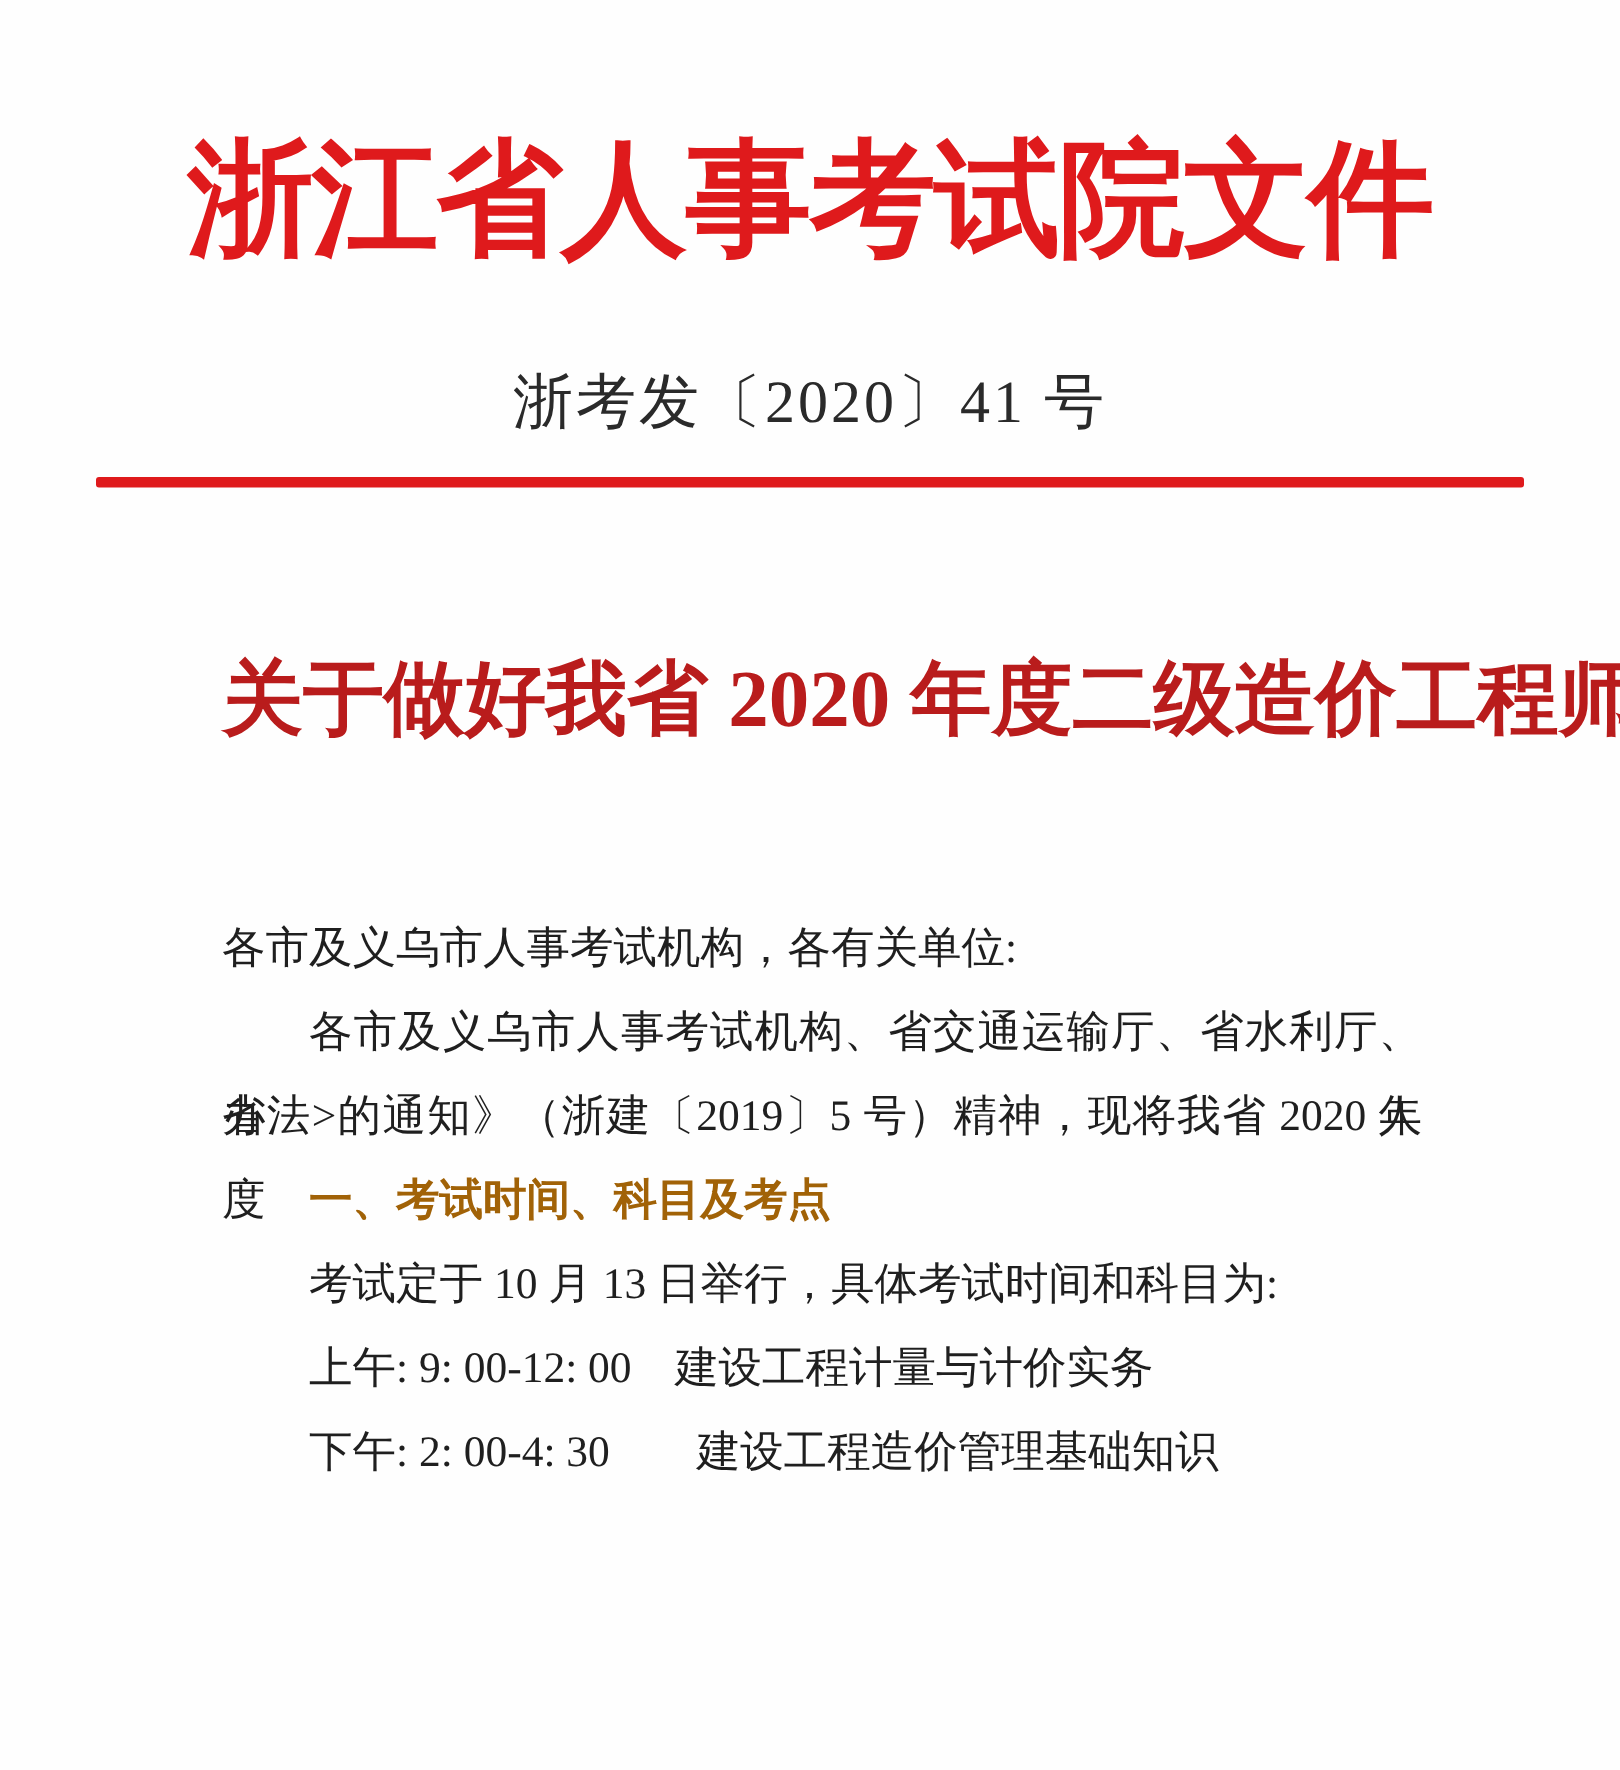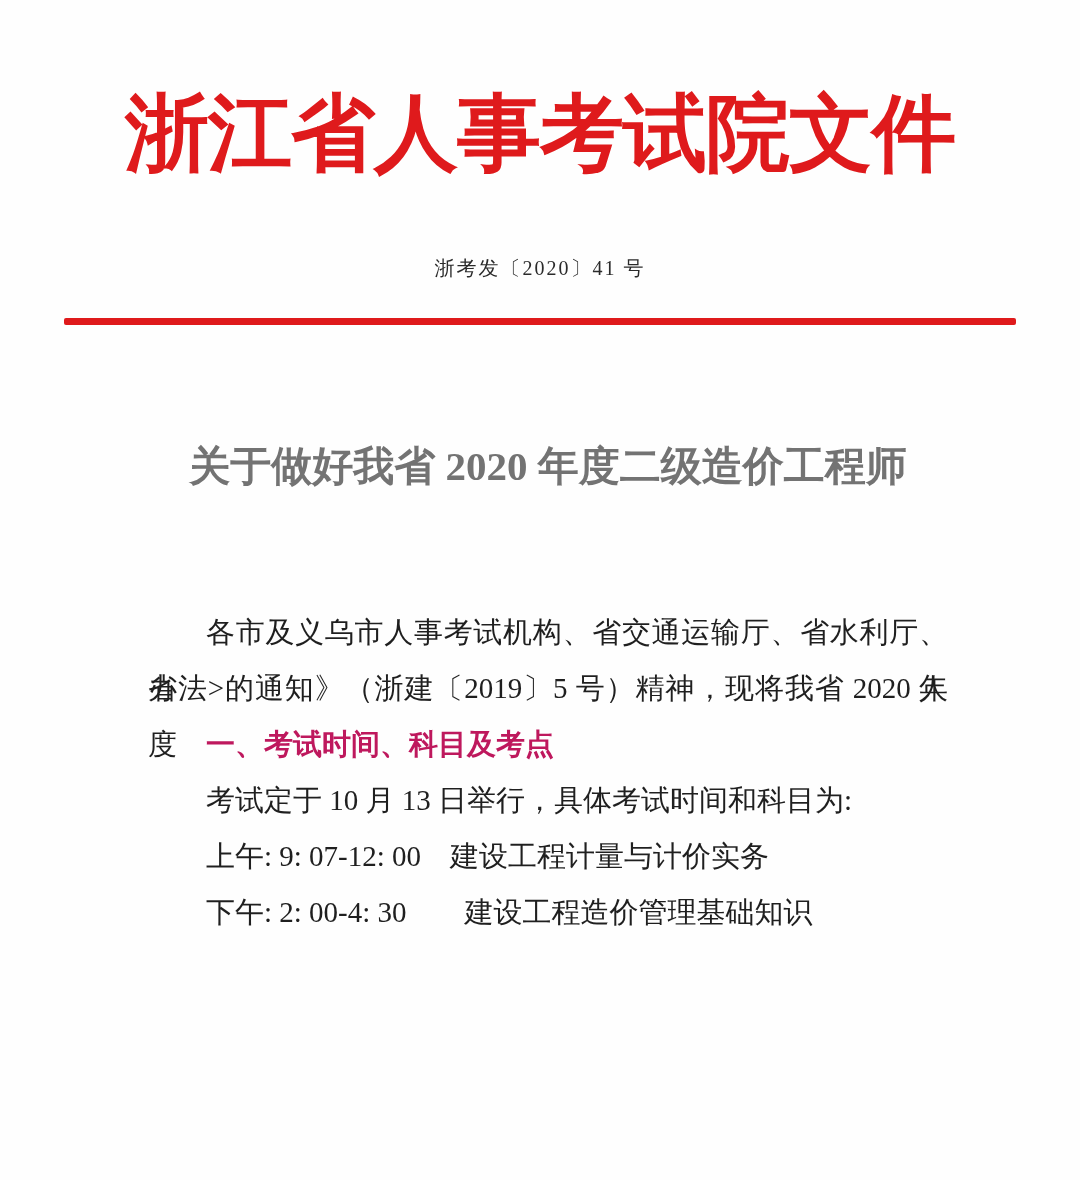--- a/index.html
+++ b/index.html
@@ -30,45 +30,45 @@
     color: var(--accent, #df1a1c);
     font-family: "Liberation Serif", "DejaVu Serif", serif;
     white-space: nowrap;
   }
   .doc-number {
     position: absolute;
     top: 248px;
     left: 0;
     width: 1080px;
     text-align: center;
-    font-size: 20px;
+    font-size: 40px;
     line-height: 40px;
     letter-spacing: 2px;
     color: #2a2a2a;
     white-space: nowrap;
   }
   .red-rule {
     position: absolute;
     top: 318px;
     left: 64px;
     width: 952px;
     height: 7px;
     background: var(--accent, #df1a1c);
     border-radius: 2px;
   }
   .doc-title {
     position: absolute;
     top: 436px;
     left: 148px;
     width: 800px;
     text-align: center;
-    font-size: 41px;
+    font-size: 54px;
     font-weight: 700;
     line-height: 61px;
-    color: #737373;
+    color: #b91c1c;
     white-space: nowrap;
   }
   .body-block {
     position: absolute;
     top: 604px;
     left: 148px;
     width: 800px;
     font-size: 29px;
     line-height: 56px;
     color: #1f1f1f;
@@ -79,40 +79,41 @@
     overflow: visible;
   }
   .line.indent { text-indent: 58px; }
   .line.just {
     text-align: justify;
     text-align-last: justify;
   }
   .line.heading {
     font-family: "Liberation Sans", "DejaVu Sans", sans-serif;
     font-weight: 700;
-    color: #be185d;
+    color: #a16207;
   }
 </style>
 </head>
 <body>
 
 <div class="page">
 
   <div class="red-header">浙江省人事考试院文件</div>
 
   <div class="doc-number">浙考发〔2020〕41 号</div>
 
   <div class="red-rule"></div>
 
   <div class="doc-title">
     <div>关于做好我省 2020 年度二级造价工程师</div>
   </div>
 
   <div class="body-block">
+    <div class="line">各市及义乌市人事考试机构，各有关单位:</div>
     <div class="line indent just">各市及义乌市人事考试机构、省交通运输厅、省水利厅、省人</div>
     <div class="line just">办法&gt;的通知》（浙建〔2019〕5 号）精神，现将我省 2020 年度</div>
     <div class="line indent heading">一、考试时间、科目及考点</div>
     <div class="line indent">考试定于 10 月 13 日举行，具体考试时间和科目为:</div>
-    <div class="line indent">上午: 9: 07-12: 00　建设工程计量与计价实务</div>
+    <div class="line indent">上午: 9: 00-12: 00　建设工程计量与计价实务</div>
     <div class="line indent">下午: 2: 00-4: 30　　建设工程造价管理基础知识</div>
   </div>
 
 </div>
 
 </body></html>

